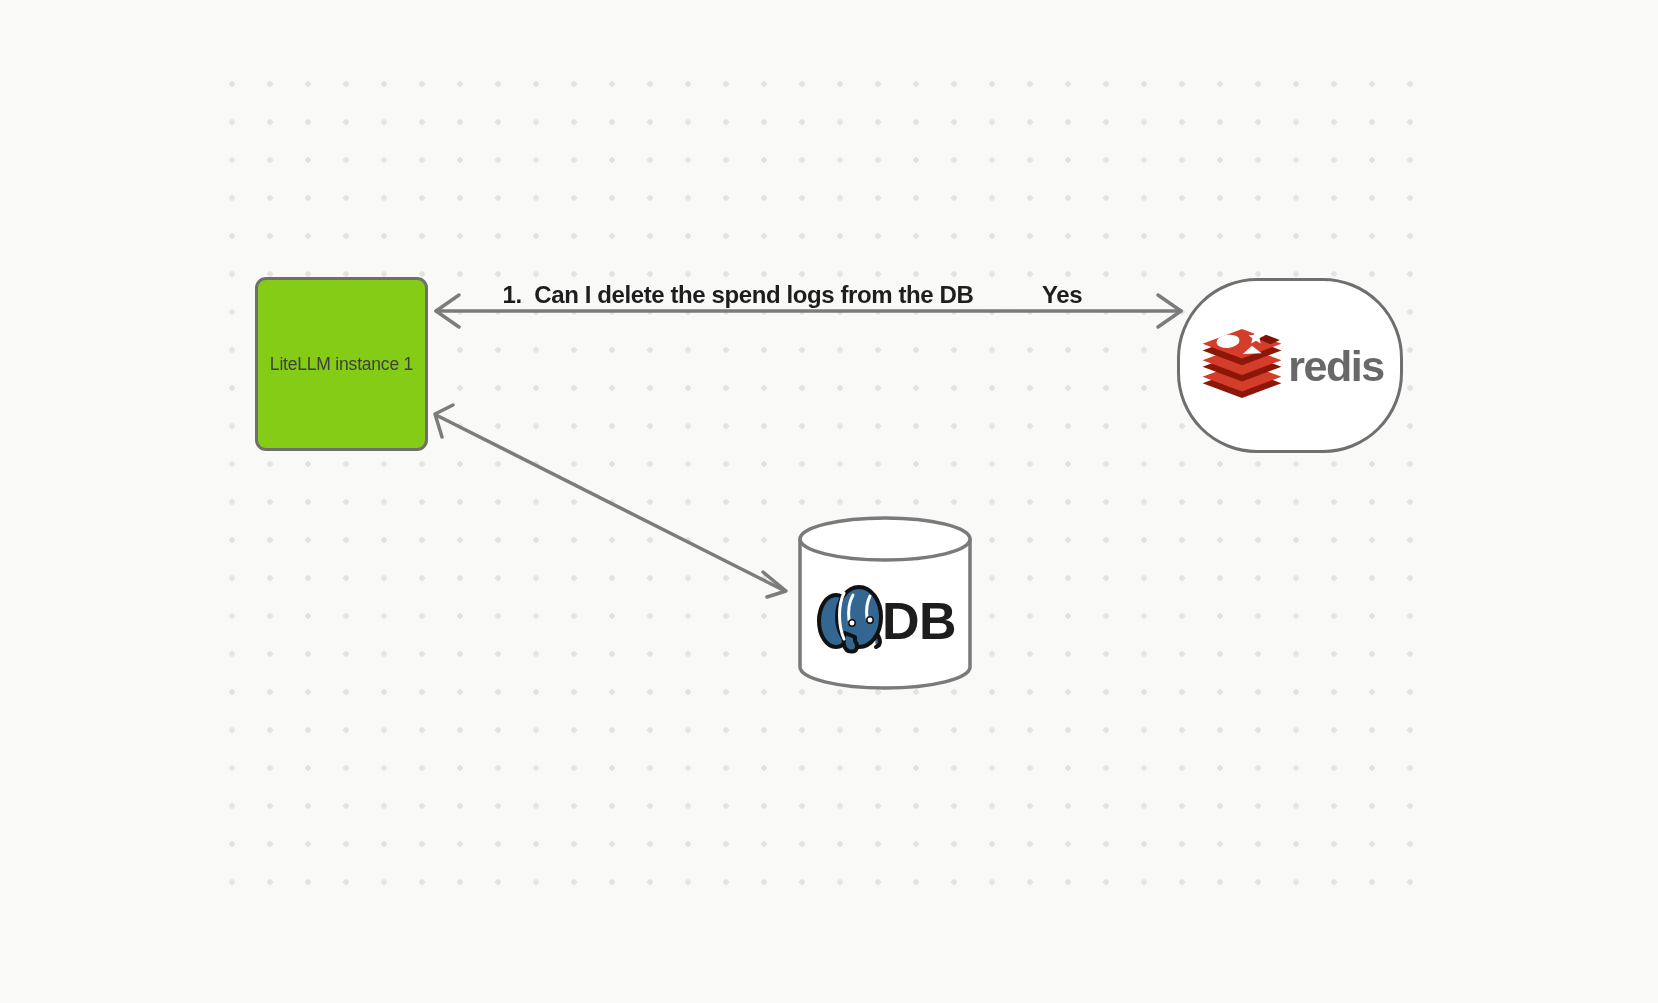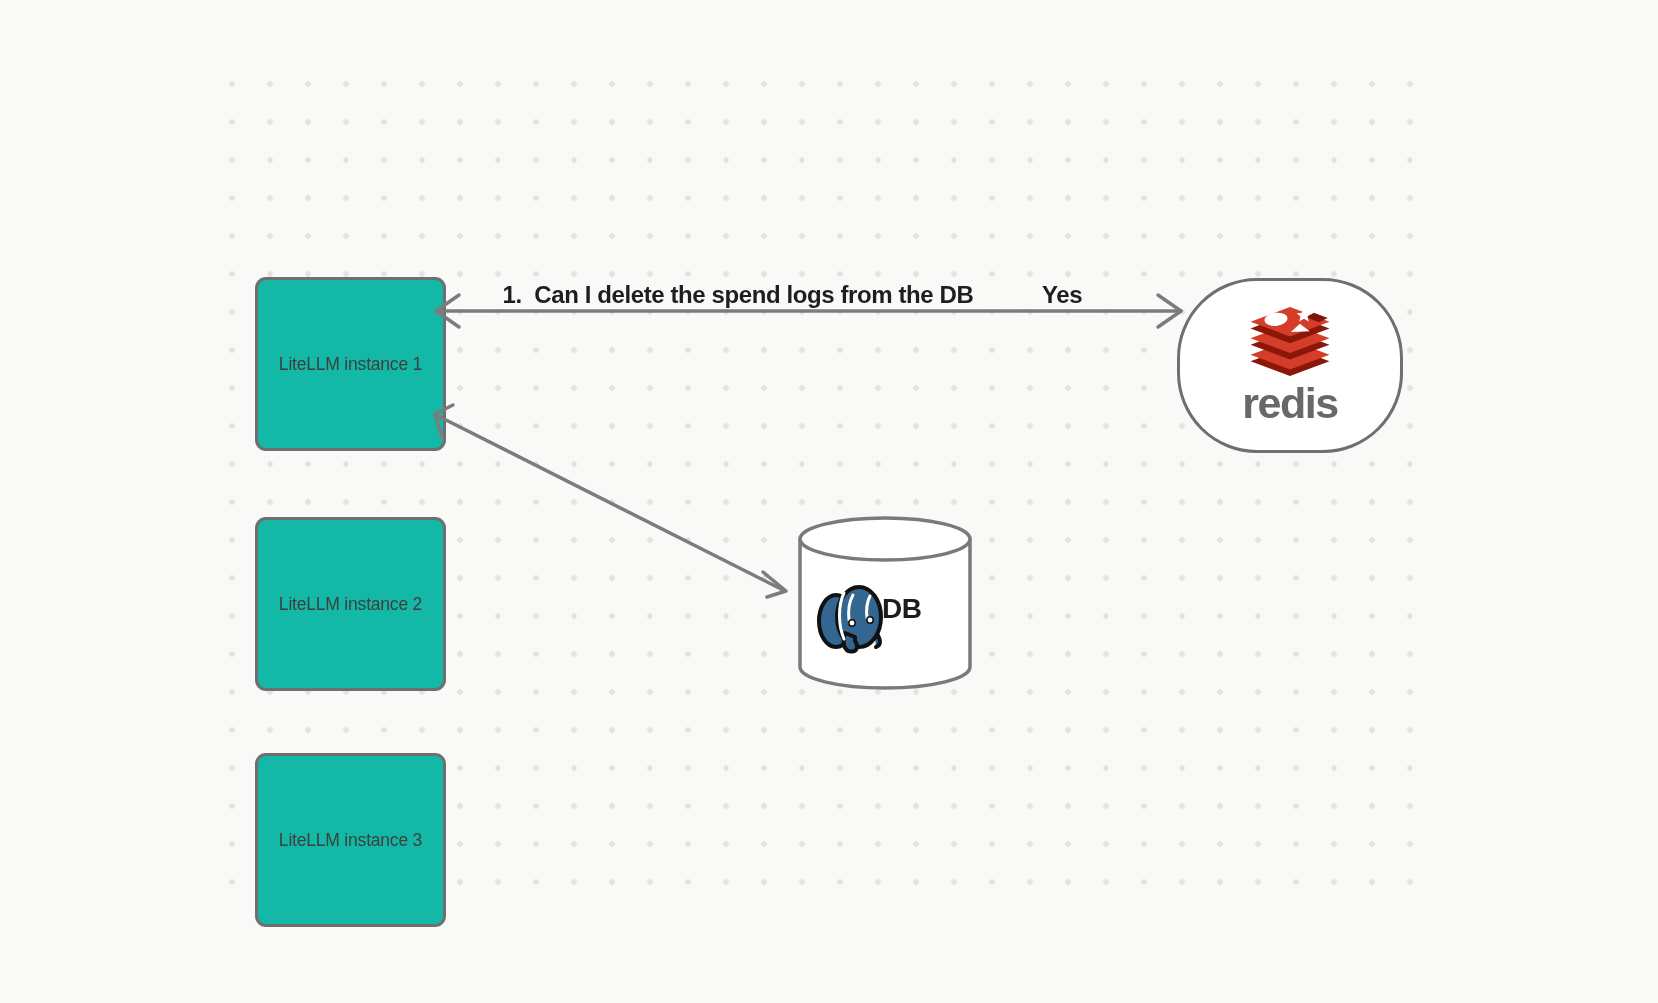--- a/index.html
+++ b/index.html
@@ -7,64 +7,58 @@
     position:relative;width:1658px;height:1003px;overflow:hidden;
     background:#f9f9f8;
     font-family:"Liberation Sans", sans-serif;
   }
   .dot-grid{
     position:absolute;left:213px;top:65px;width:1216px;height:836px;
     background-image:radial-gradient(circle, #e4e3e1 2.5px, transparent 3px);
     background-size:38px 38px;
   }
   .shape-box{
-    position:absolute;left:255px;width:191px;height:174px;
+    position:absolute;left:255px;width:173px;height:174px;
     box-sizing:border-box;border:3.5px solid #6f6f6f;border-radius:11px;
-    background:#14b8a6;display:flex;align-items:center;justify-content:center;
+    background:#84cc16;display:flex;align-items:center;justify-content:center;
   }
   .shape-box .label{
     font-size:17.5px;color:#3f3f3f;letter-spacing:-0.2px;white-space:pre;
   }
   .redis-node{
     position:absolute;left:1177px;top:278px;width:226px;height:175px;
     box-sizing:border-box;border:3.5px solid #6f6f6f;border-radius:80px;
-    background:#ffffff;display:flex;flex-direction:column;
+    background:#ffffff;display:flex;
     align-items:center;justify-content:center;
   }
   .redis-wordmark{
     font-size:43px;font-weight:bold;color:#686868;letter-spacing:-1.5px;
     line-height:1;margin-top:1px;
   }
   .annotation{
     position:absolute;transform:translateX(-50%);
     font-size:24px;font-weight:bold;color:#1e1e1e;letter-spacing:-0.4px;
     white-space:pre;line-height:28px;
   }
   .arrow-layer{position:absolute;left:0;top:0;pointer-events:none;}
   .db-group{position:absolute;left:798px;top:515px;width:174px;height:177px;}
   .db-label{
-    position:absolute;left:84px;top:80px;font-size:28px;font-weight:600;
+    position:absolute;left:84px;top:80px;font-size:52px;font-weight:600;
     color:#1d1d1d;letter-spacing:-0.5px;line-height:1;
   }
 </style>
 </head>
 <body>
 
 <div id="app">
 
   <div class="dot-grid"></div>
 
   <div class="shape-box" style="top:277px;">
     <span class="label">LiteLLM instance 1</span>
-  </div>
-  <div class="shape-box" style="top:517px;">
-    <span class="label">LiteLLM instance 2</span>
-  </div>
-  <div class="shape-box" style="top:753px;">
-    <span class="label">LiteLLM instance 3</span>
   </div>
 
   <svg class="arrow-layer" width="1658" height="1003" viewBox="0 0 1658 1003">
     <g stroke="#7c7c7c" stroke-width="3.5" fill="none" stroke-linecap="round" stroke-linejoin="round">
 
       <g>
         <line x1="436" y1="311" x2="1181" y2="311"></line>
         <polyline points="459,295 436,311 459,327"></polyline>
         <polyline points="1158,295 1181,311 1158,327"></polyline>
       </g>

